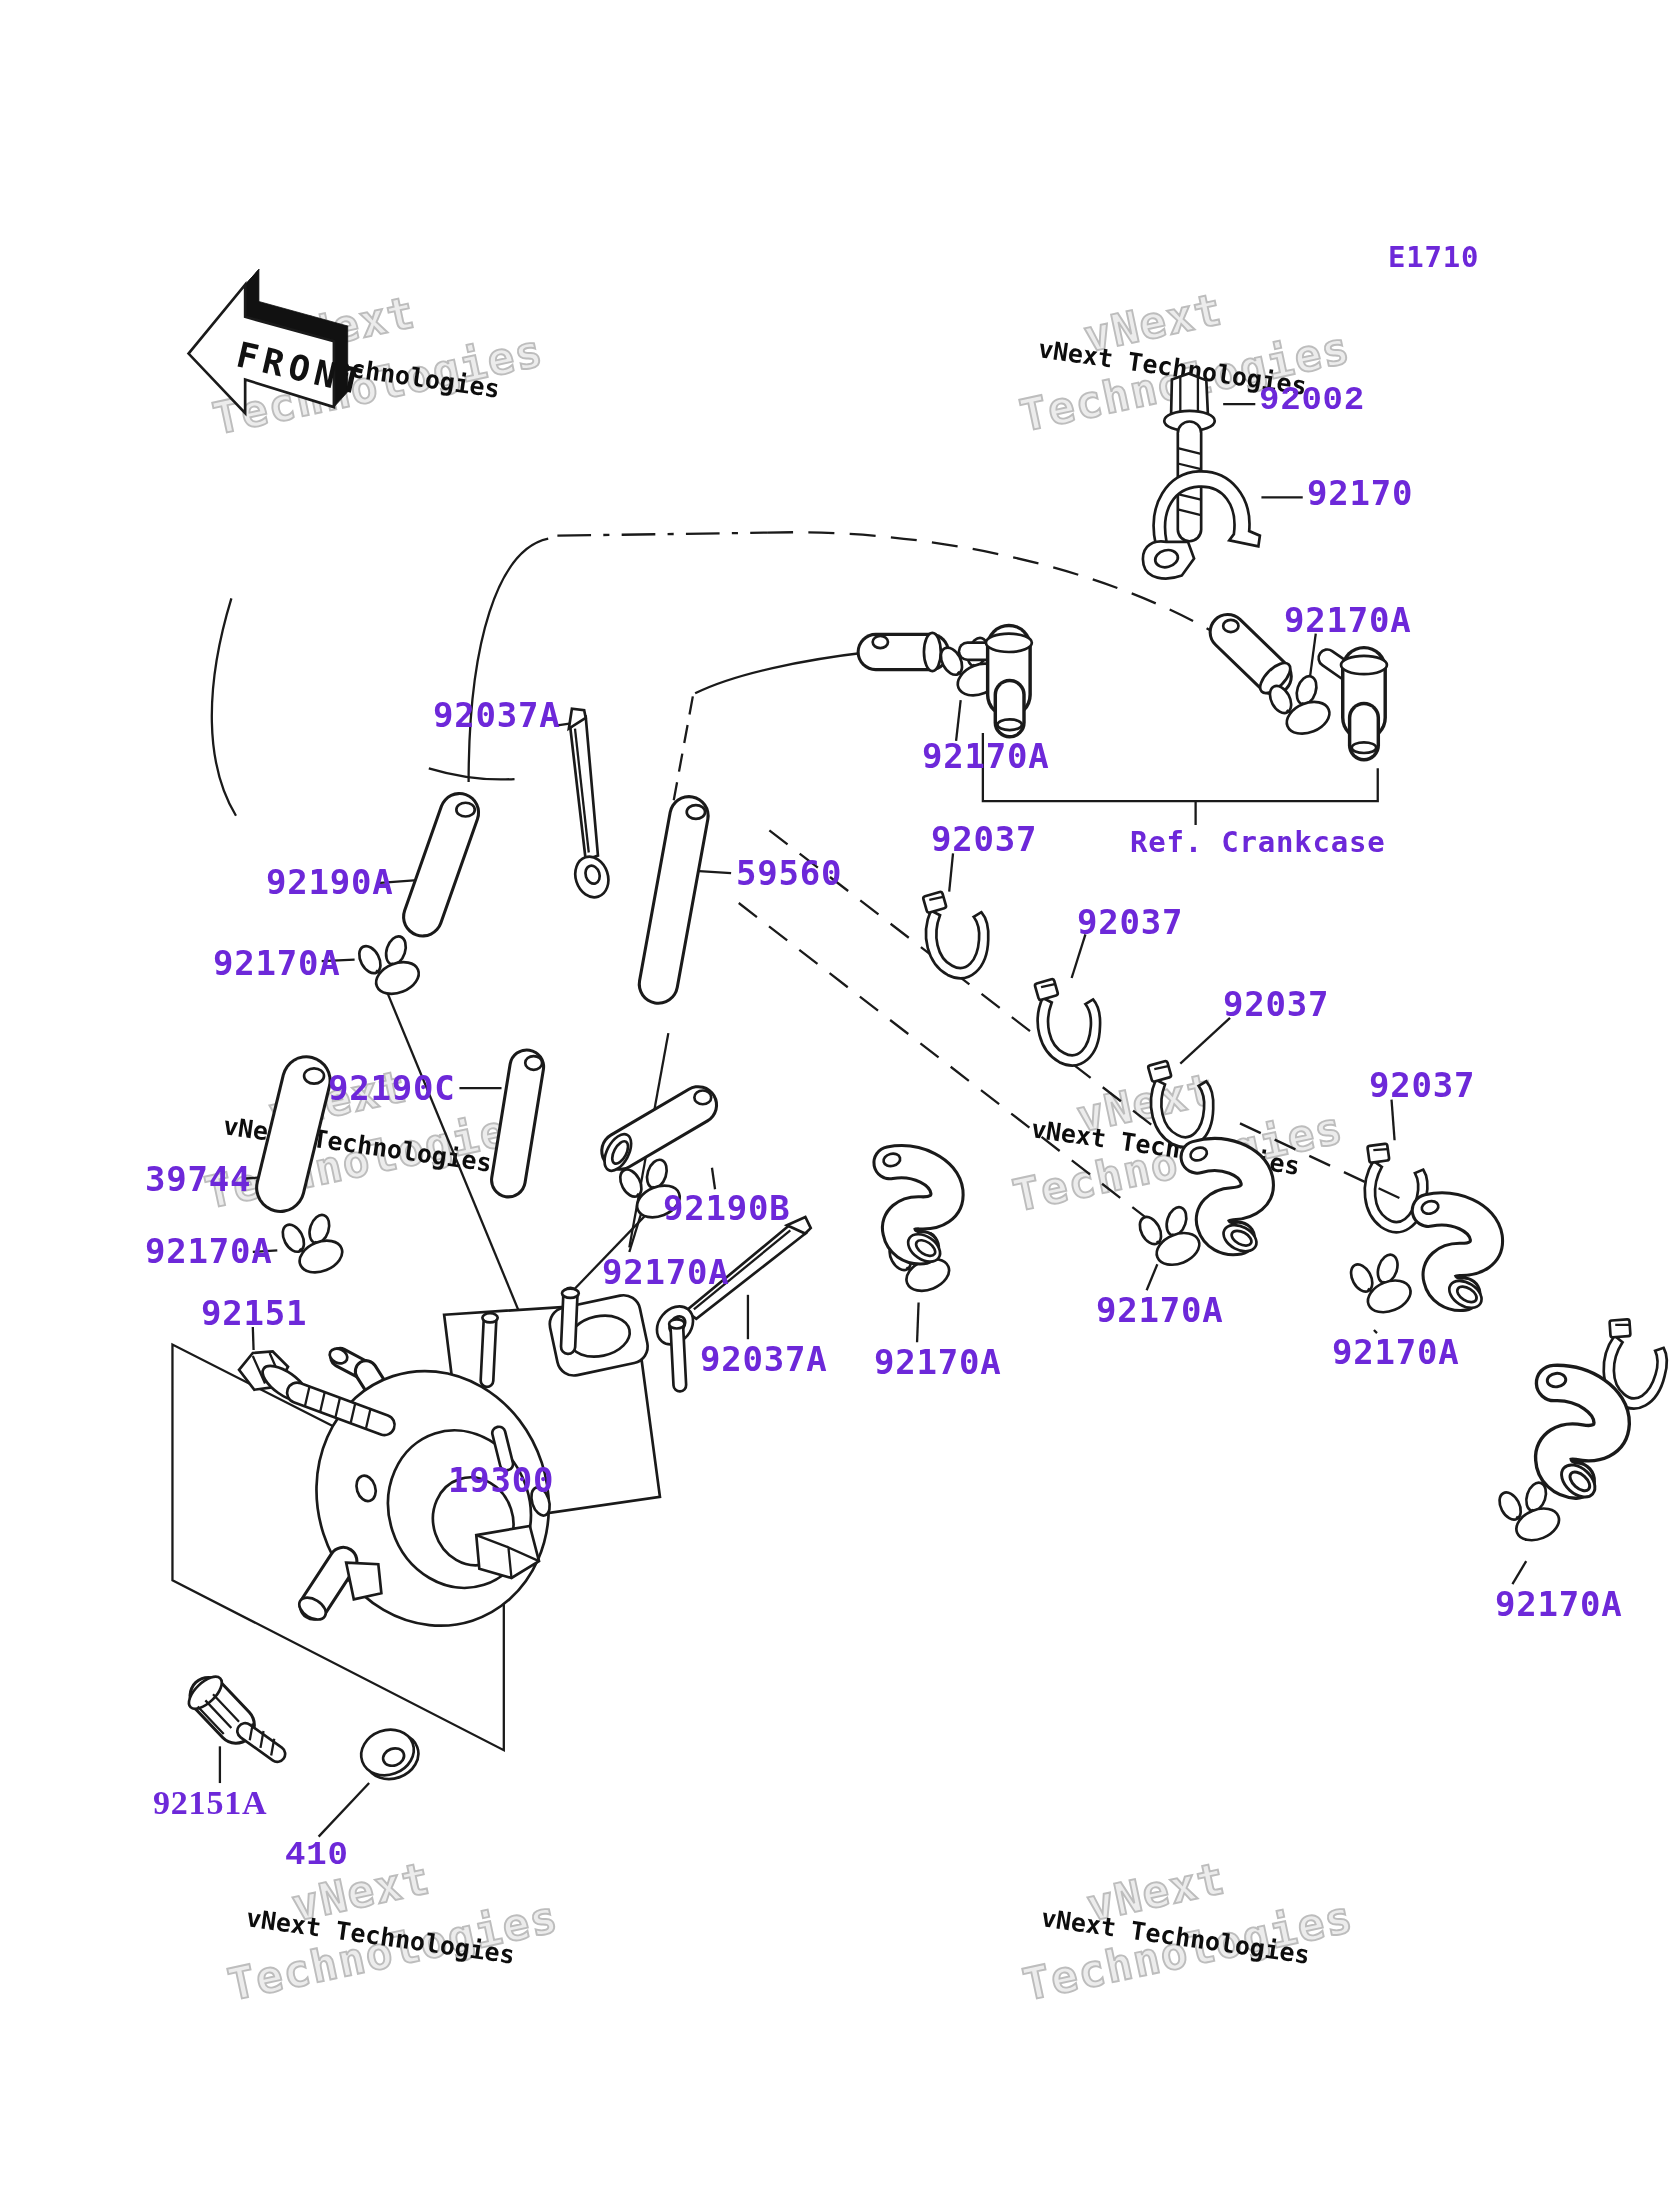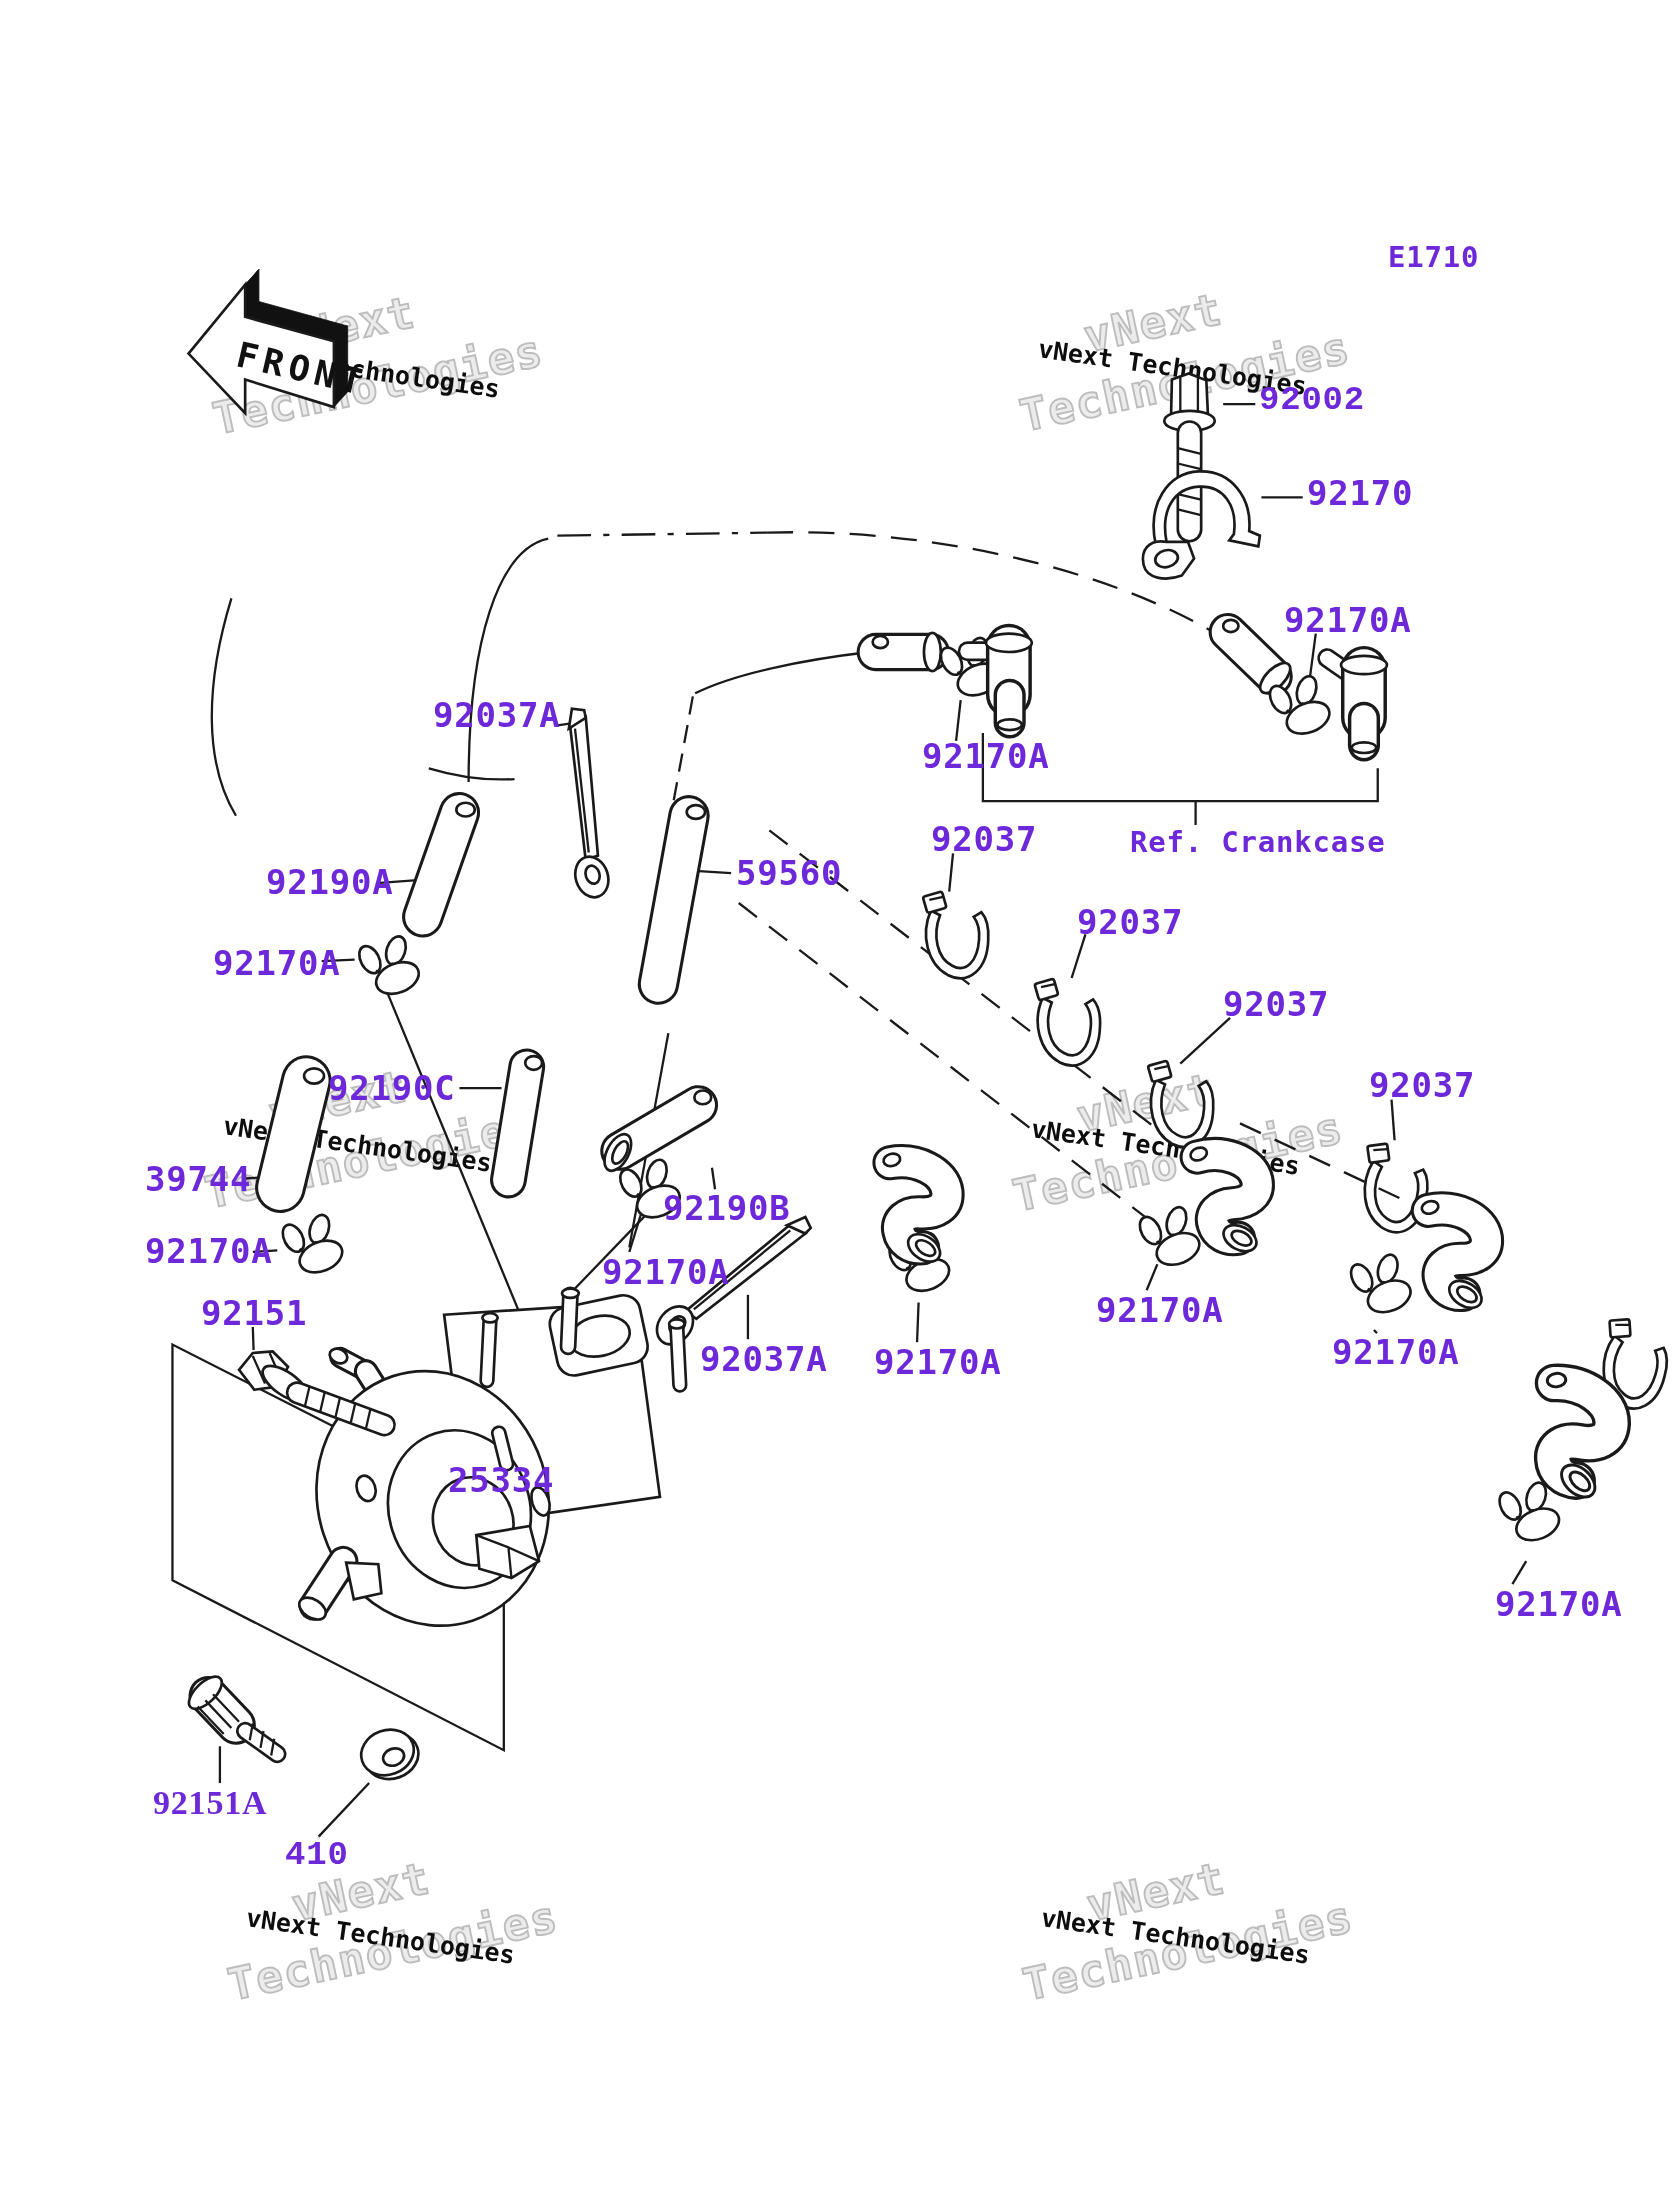--- a/index.html
+++ b/index.html
@@ -326,18 +326,18 @@
       <div class="part-label" style="left: 145px; top: 1162px; font-size: 34px;">39744</div>
       <div class="part-label" style="left: 145px; top: 1234px; font-size: 34px;">92170A</div>
       <div class="part-label" style="left: 201px; top: 1296px; font-size: 34px;">92151</div>
       <div class="part-label" style="left: 663px; top: 1191px; font-size: 34px;">92190B</div>
       <div class="part-label" style="left: 602px; top: 1255px; font-size: 34px;">92170A</div>
       <div class="part-label" style="left: 700px; top: 1342px; font-size: 34px;">92037A</div>
       <div class="part-label" style="left: 874px; top: 1345px; font-size: 34px;">92170A</div>
       <div class="part-label" style="left: 1096px; top: 1293px; font-size: 34px;">92170A</div>
       <div class="part-label" style="left: 1332px; top: 1335px; font-size: 34px;">92170A</div>
       <div class="part-label" style="left: 1495px; top: 1587px; font-size: 34px;">92170A</div>
-      <div class="part-label" style="left: 448px; top: 1463px; font-size: 34px;">25334</div>
+      <div class="part-label" style="left: 448px; top: 1463px; font-size: 34px;">19300</div>
       <div class="part-label" style="left: 153px; top: 1786px; font-size: 34px; font-family: Liberation Serif, serif;">92151A</div>
       <div class="part-label" style="left: 285px; top: 1838px; font-size: 34px; font-family: Liberation Mono, monospace;">410</div>
     </div>
 </div>
 
 
 </body></html>

